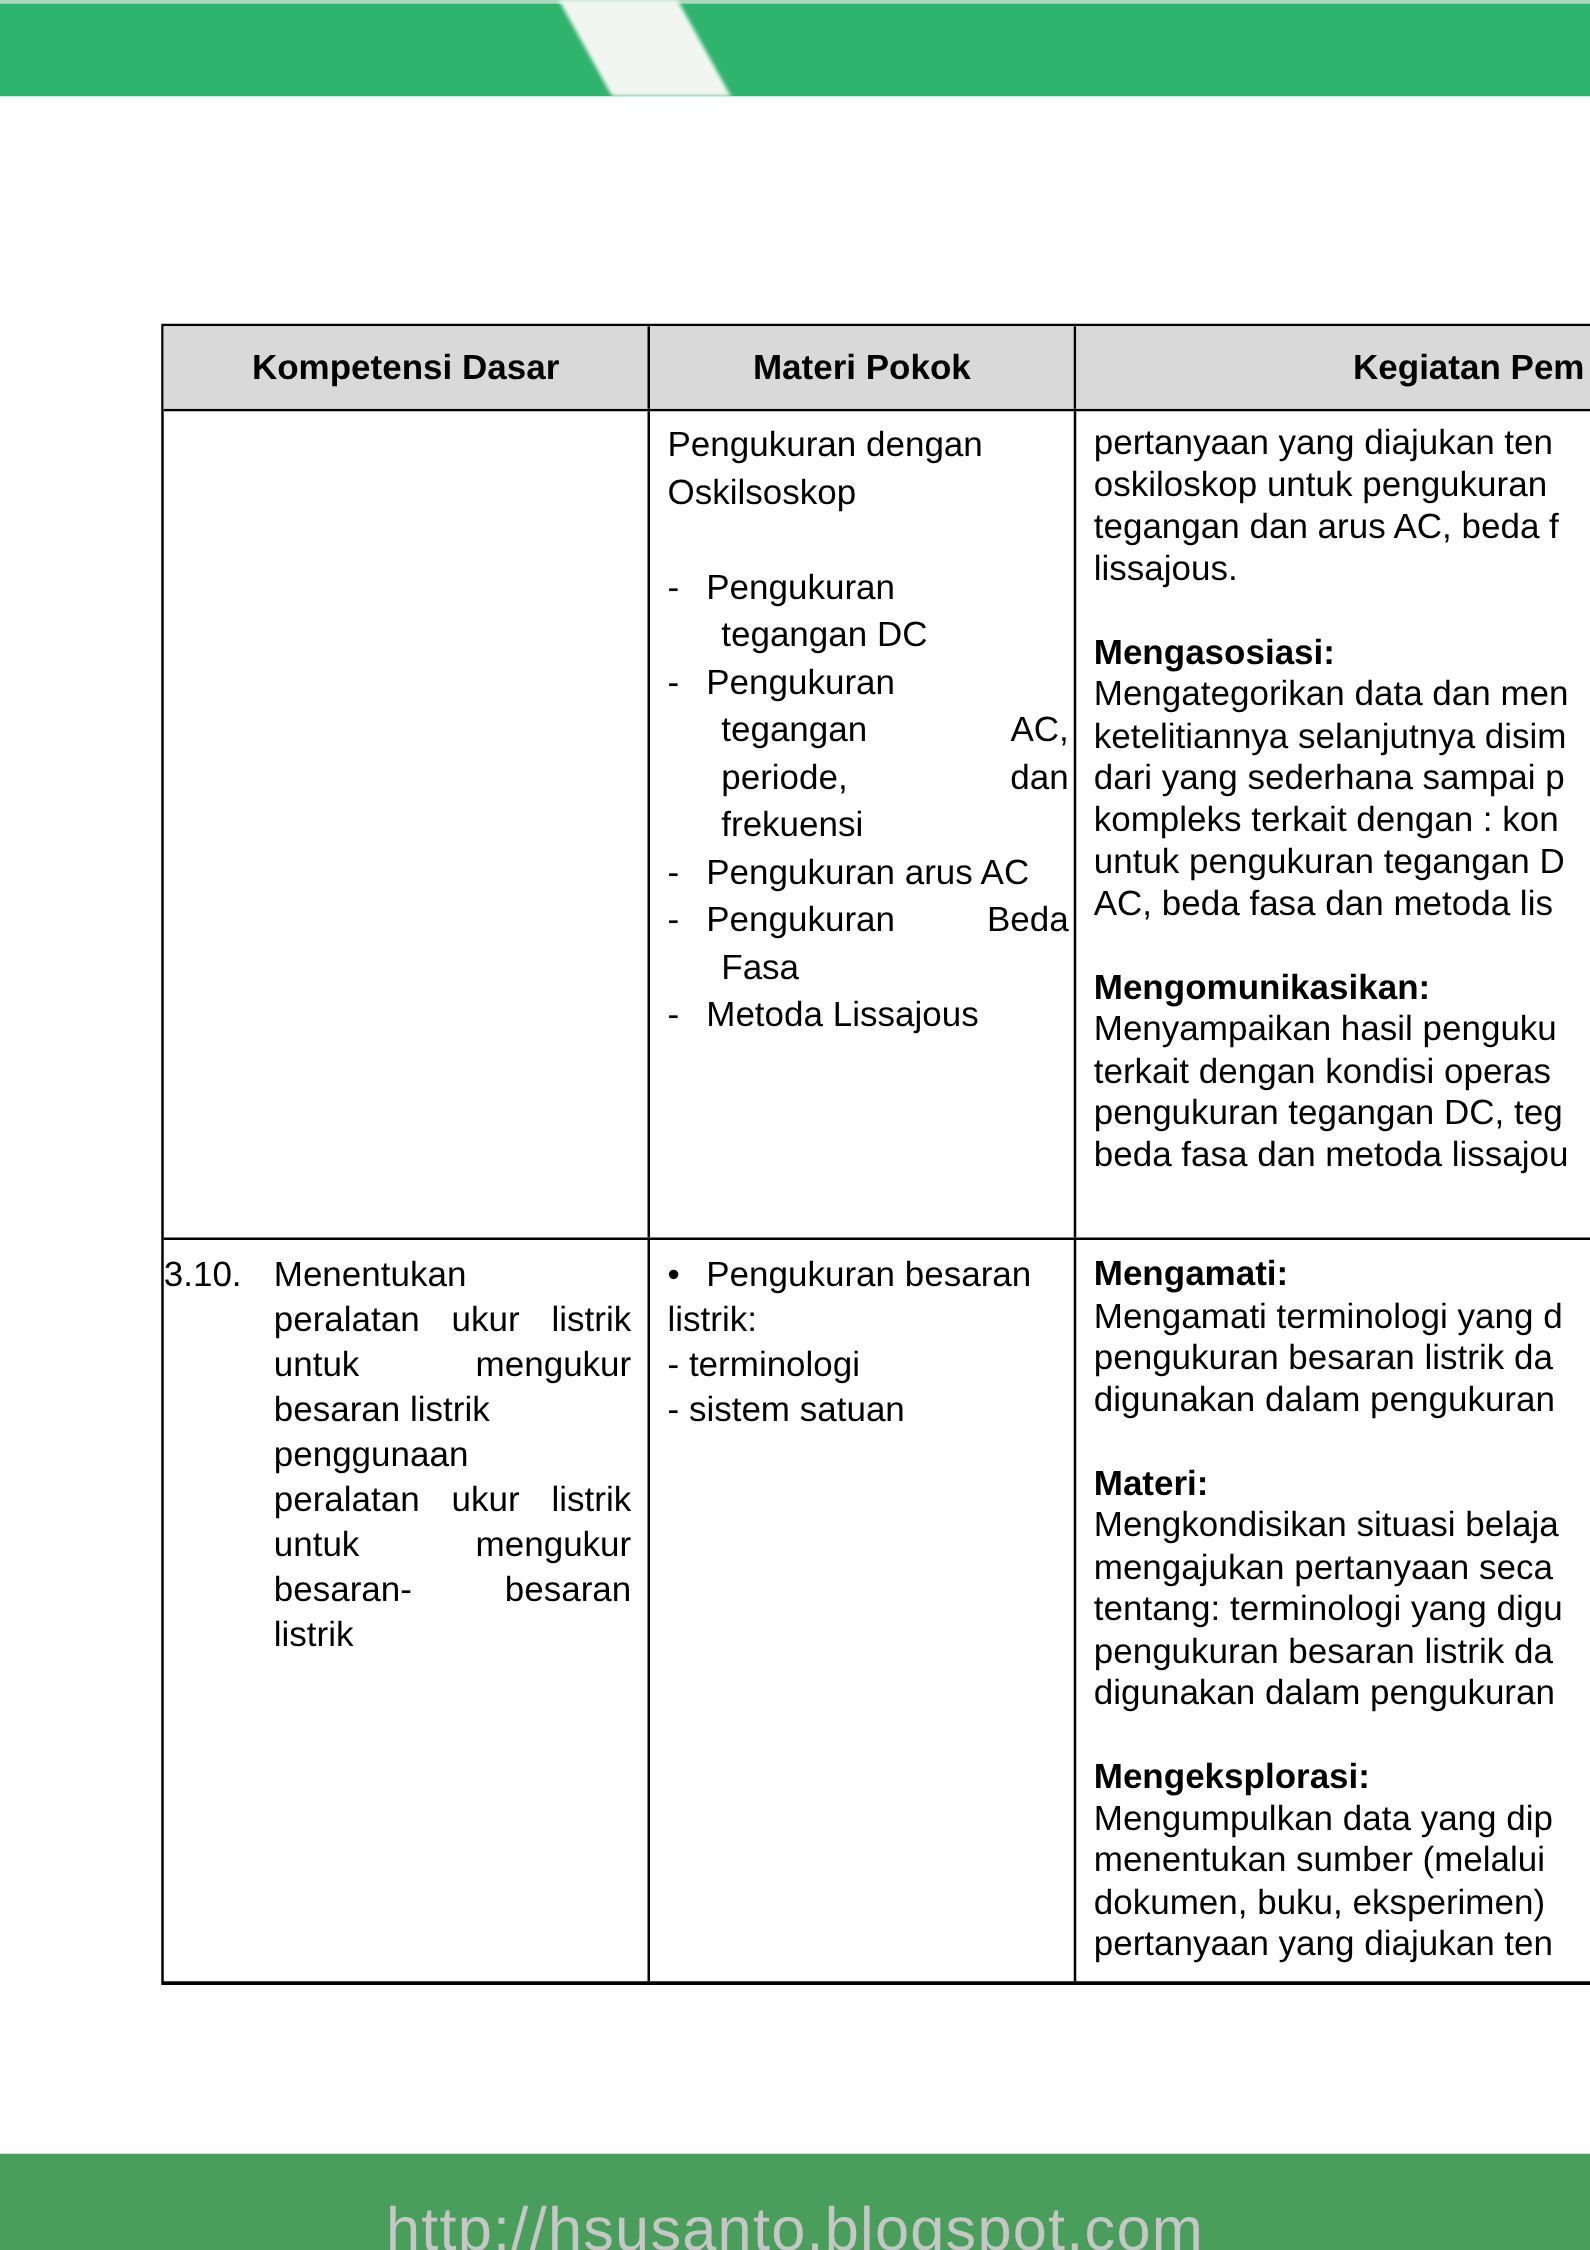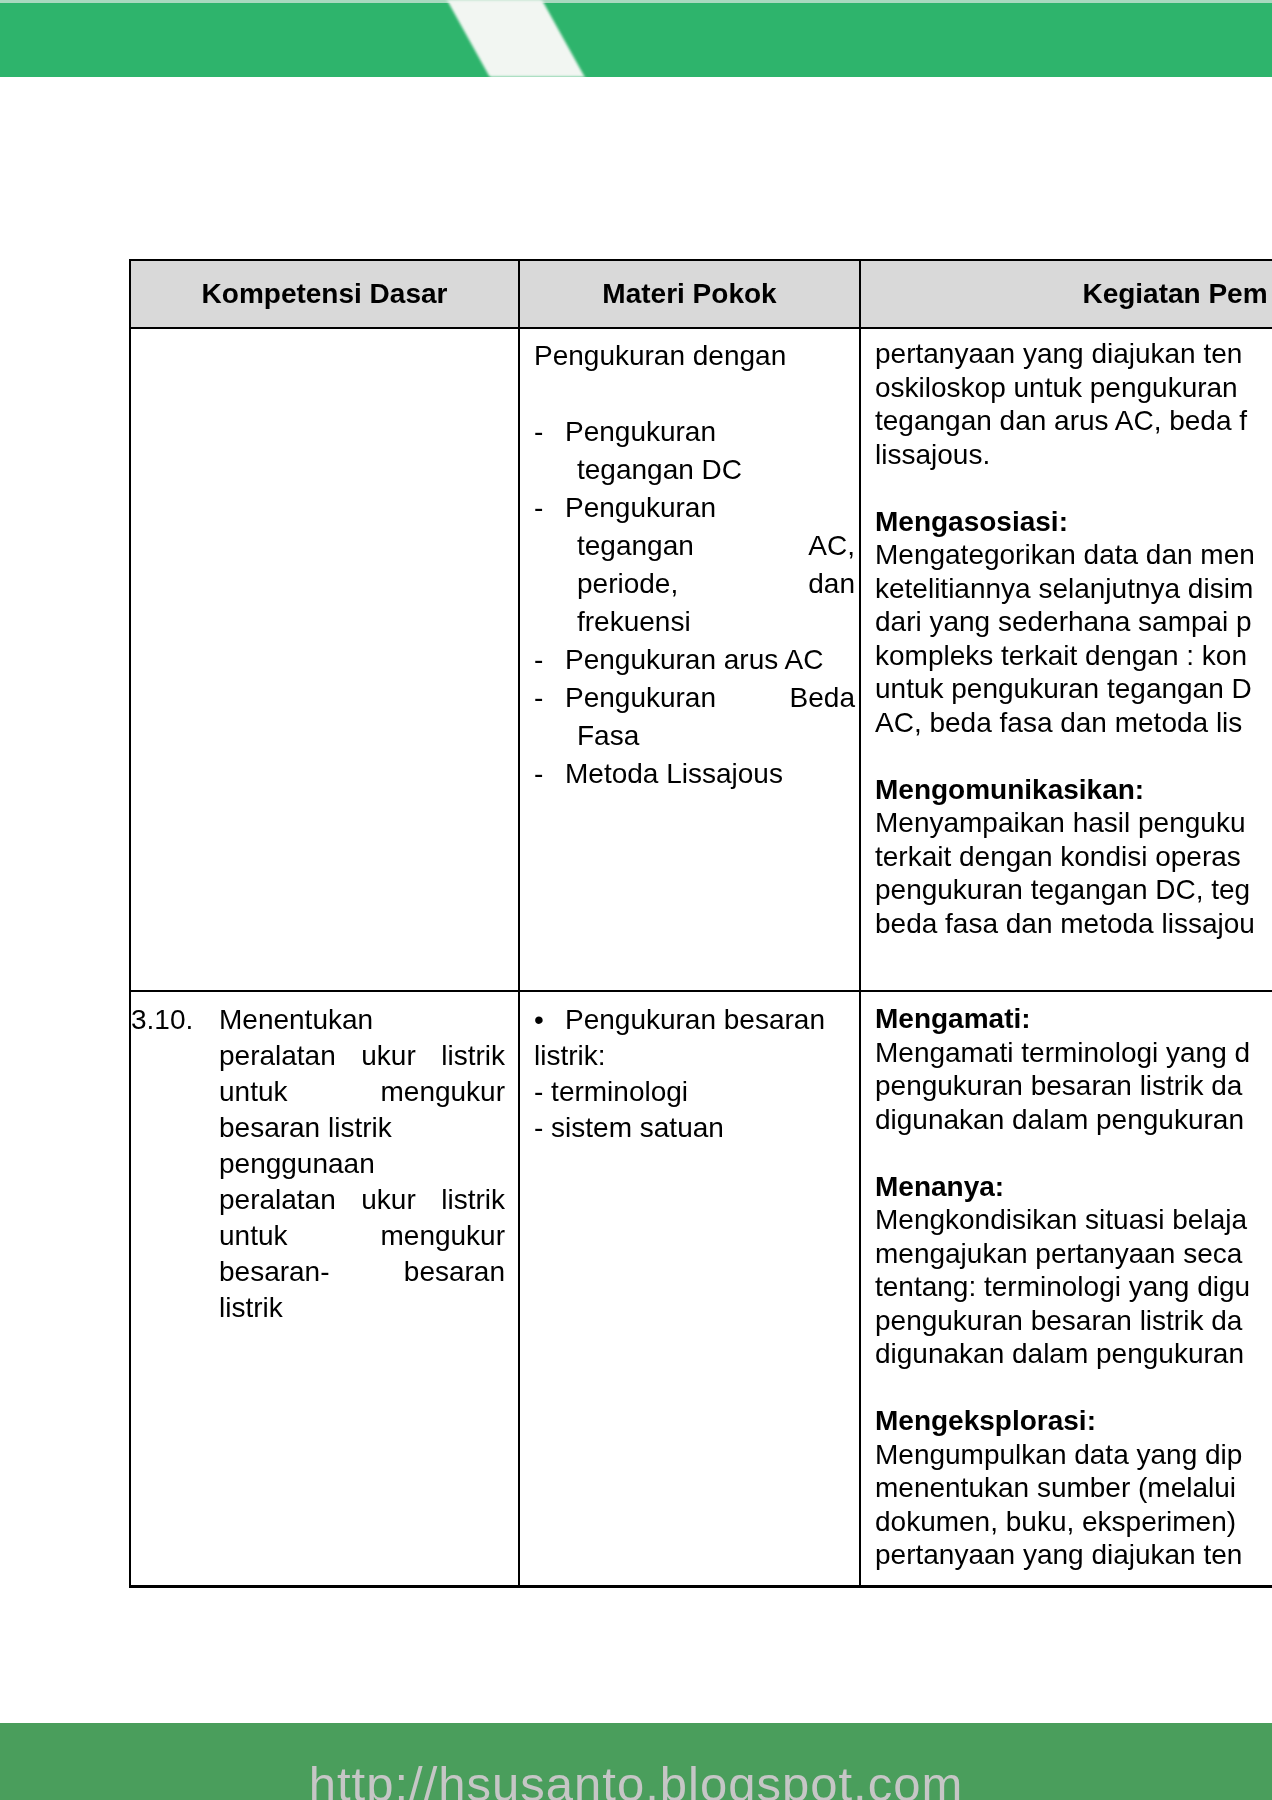--- a/index.html
+++ b/index.html
@@ -58,20 +58,21 @@
     <div class="tr thead">
       <div class="cell c1">Kompetensi Dasar</div>
       <div class="cell c2">Materi Pokok</div>
       <div class="cell c3">Kegiatan Pem</div>
     </div>
 
     <div class="tr r1">
       <div class="cell c1 body-c1"></div>
       <div class="cell c2 body-c2">
           <div class="ln"><span>Pengukuran dengan</span></div>
+          <div class="ln"><span>Oskilsoskop</span></div>
           <div class="ln"><span>&nbsp;</span></div>
           <div class="ln"><span class="dash">-</span><span>Pengukuran</span></div>
           <div class="ln ind"><span>tegangan DC</span></div>
           <div class="ln"><span class="dash">-</span><span>Pengukuran</span></div>
           <div class="ln ind"><span class="spread"><span>tegangan</span><span>AC,</span></span></div>
           <div class="ln ind"><span class="spread"><span>periode,</span><span>dan</span></span></div>
           <div class="ln ind"><span>frekuensi</span></div>
           <div class="ln"><span class="dash">-</span><span>Pengukuran arus AC</span></div>
           <div class="ln"><span class="dash">-</span><span class="spread"><span>Pengukuran</span><span>Beda</span></span></div>
           <div class="ln ind"><span>Fasa</span></div>
@@ -116,21 +117,21 @@
           <div class="ln"><span>listrik:</span></div>
           <div class="ln"><span>- terminologi</span></div>
           <div class="ln"><span>- sistem satuan</span></div>
         </div>
       <div class="cell c3 body-c3">
           <div class="ln b"><span>Mengamati:</span></div>
           <div class="ln"><span>Mengamati terminologi yang d</span></div>
           <div class="ln"><span>pengukuran besaran listrik da</span></div>
           <div class="ln"><span>digunakan dalam pengukuran</span></div>
           <div class="ln"><span>&nbsp;</span></div>
-          <div class="ln b"><span>Menanya:</span></div>
+          <div class="ln b"><span>Materi:</span></div>
           <div class="ln"><span>Mengkondisikan situasi belaja</span></div>
           <div class="ln"><span>mengajukan pertanyaan seca</span></div>
           <div class="ln"><span>tentang: terminologi yang digu</span></div>
           <div class="ln"><span>pengukuran besaran listrik da</span></div>
           <div class="ln"><span>digunakan dalam pengukuran</span></div>
           <div class="ln"><span>&nbsp;</span></div>
           <div class="ln b"><span>Mengeksplorasi:</span></div>
           <div class="ln"><span>Mengumpulkan data yang dip</span></div>
           <div class="ln"><span>menentukan sumber (melalui</span></div>
           <div class="ln"><span>dokumen, buku, eksperimen)</span></div>

